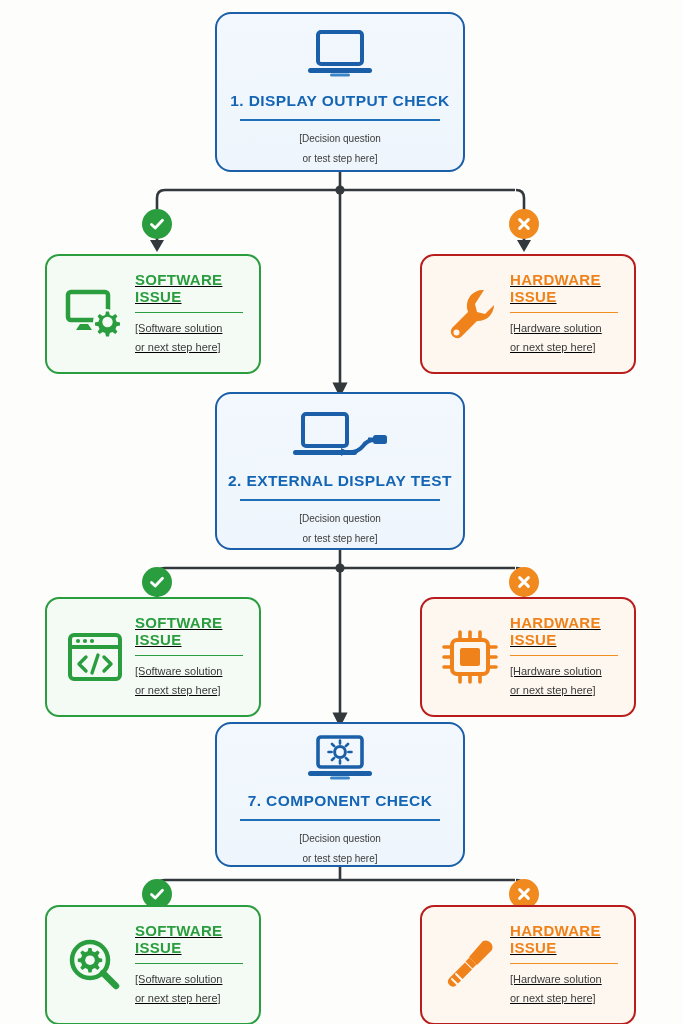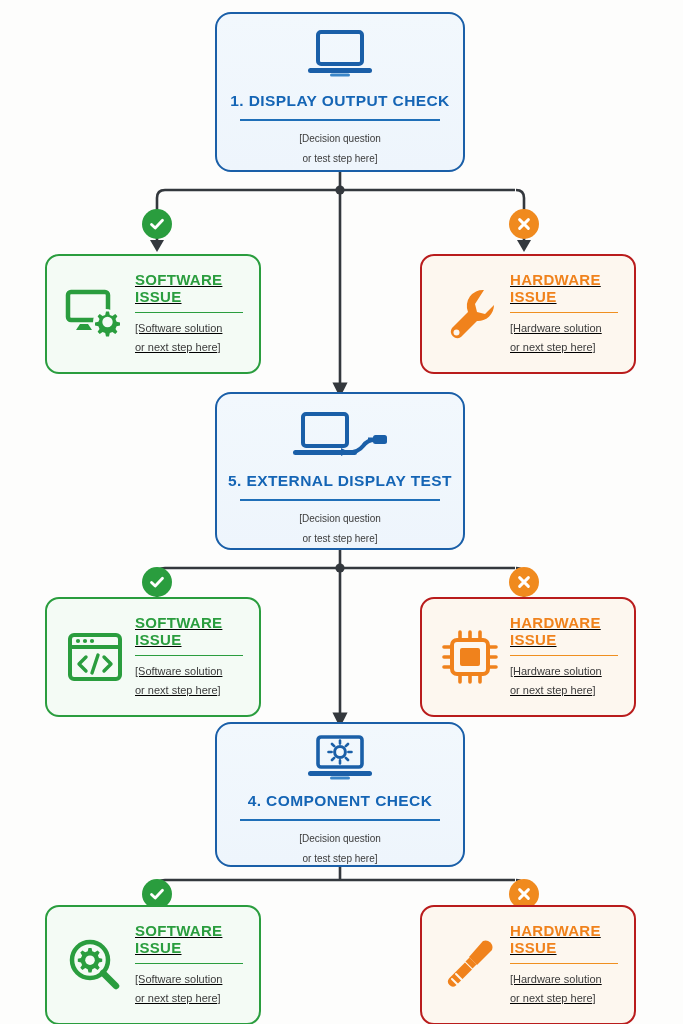--- a/index.html
+++ b/index.html
@@ -185,21 +185,21 @@
     <div class="dicon">
       <svg width="110" height="58" viewBox="0 0 110 58">
         <rect x="18" y="6" width="44" height="32" rx="3" fill="none" stroke="#1a5fa8" stroke-width="4"></rect>
         <rect x="8" y="42" width="64" height="5" rx="2.5" fill="#1a5fa8"></rect>
         <path d="M58 44 q14 2 20 -6 q5 -7 14 -6" fill="none" stroke="#1a5fa8" stroke-width="4"></path>
         <rect x="88" y="27" width="14" height="9" rx="2.5" fill="#1a5fa8"></rect>
         <rect x="83" y="29.5" width="6" height="4" fill="#1a5fa8"></rect>
         <path d="M56 40 l8 4 -8 4 z" fill="#1a5fa8"></path>
       </svg>
     </div>
-    <div class="dtitle">5. EXTERNAL DISPLAY TEST</div>
+    <div class="dtitle">2. EXTERNAL DISPLAY TEST</div>
     <div class="drule"></div>
     <div class="dsub">
       <div>[Decision question</div>
       <div>or test step here]</div>
     </div>
   </div>
 
   <div class="badge ok" style="left:142px;top:567px;">
     <svg width="18" height="18" viewBox="0 0 18 18">
         <path d="M3.5 9.4 L7.2 13 L14.5 5.2" fill="none" stroke="#fff" stroke-width="2.8" stroke-linecap="round" stroke-linejoin="round"></path>
@@ -264,21 +264,21 @@
         <rect x="24" y="2" width="44" height="30" rx="3" fill="none" stroke="#1a5fa8" stroke-width="3.6"></rect>
         <rect x="14" y="36" width="64" height="5" rx="2.5" fill="#1a5fa8"></rect>
         <rect x="36" y="41.5" width="20" height="3" rx="1.5" fill="#3a86c8"></rect>
         <circle cx="46" cy="17" r="5.4" fill="none" stroke="#1a5fa8" stroke-width="3"></circle>
         <g stroke="#1a5fa8" stroke-width="2.6" stroke-linecap="round">
           <path d="M46 5.5 V8.6 M46 25.4 V28.5 M34.5 17 H37.6 M54.4 17 H57.5
                    M38 9 L40.2 11.2 M51.8 22.8 L54 25 M54 9 L51.8 11.2 M40.2 22.8 L38 25"></path>
         </g>
       </svg>
     </div>
-    <div class="dtitle">4. COMPONENT CHECK</div>
+    <div class="dtitle">7. COMPONENT CHECK</div>
     <div class="drule"></div>
     <div class="dsub">
       <div>[Decision question</div>
       <div>or test step here]</div>
     </div>
   </div>
 
   <div class="badge ok" style="left:142px;top:879px;">
     <svg width="18" height="18" viewBox="0 0 18 18">
         <path d="M3.5 9.4 L7.2 13 L14.5 5.2" fill="none" stroke="#fff" stroke-width="2.8" stroke-linecap="round" stroke-linejoin="round"></path>

